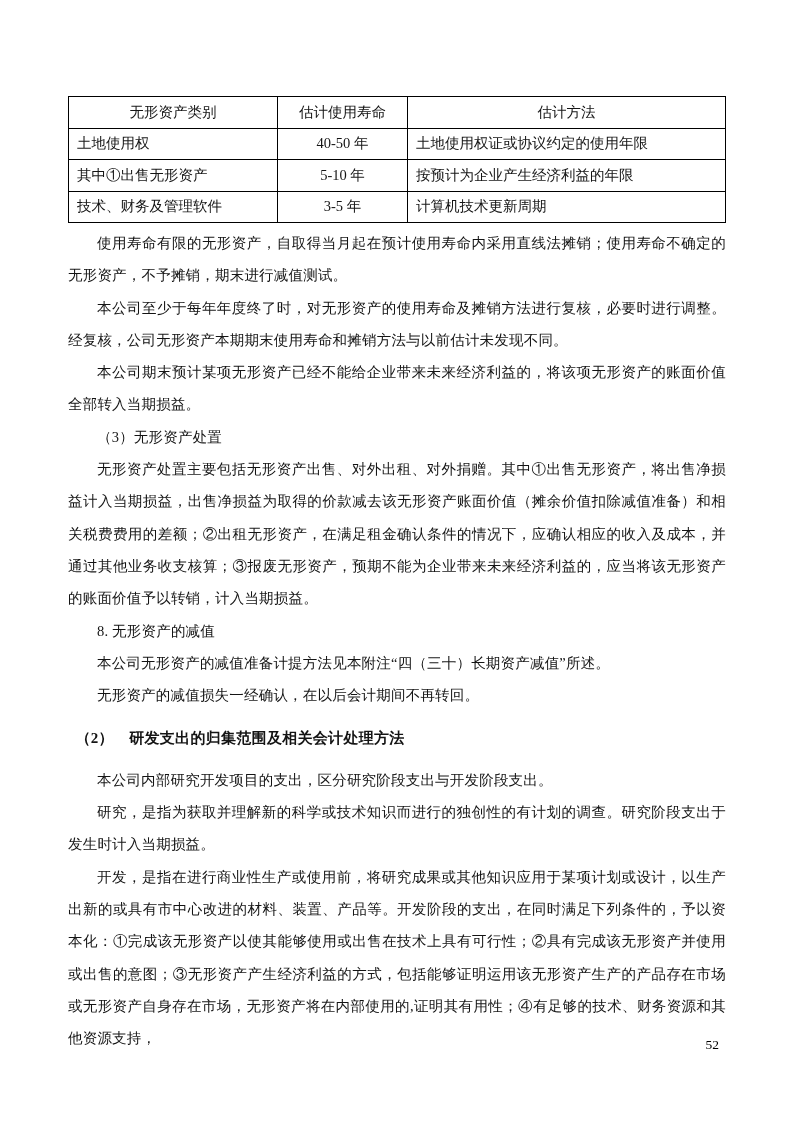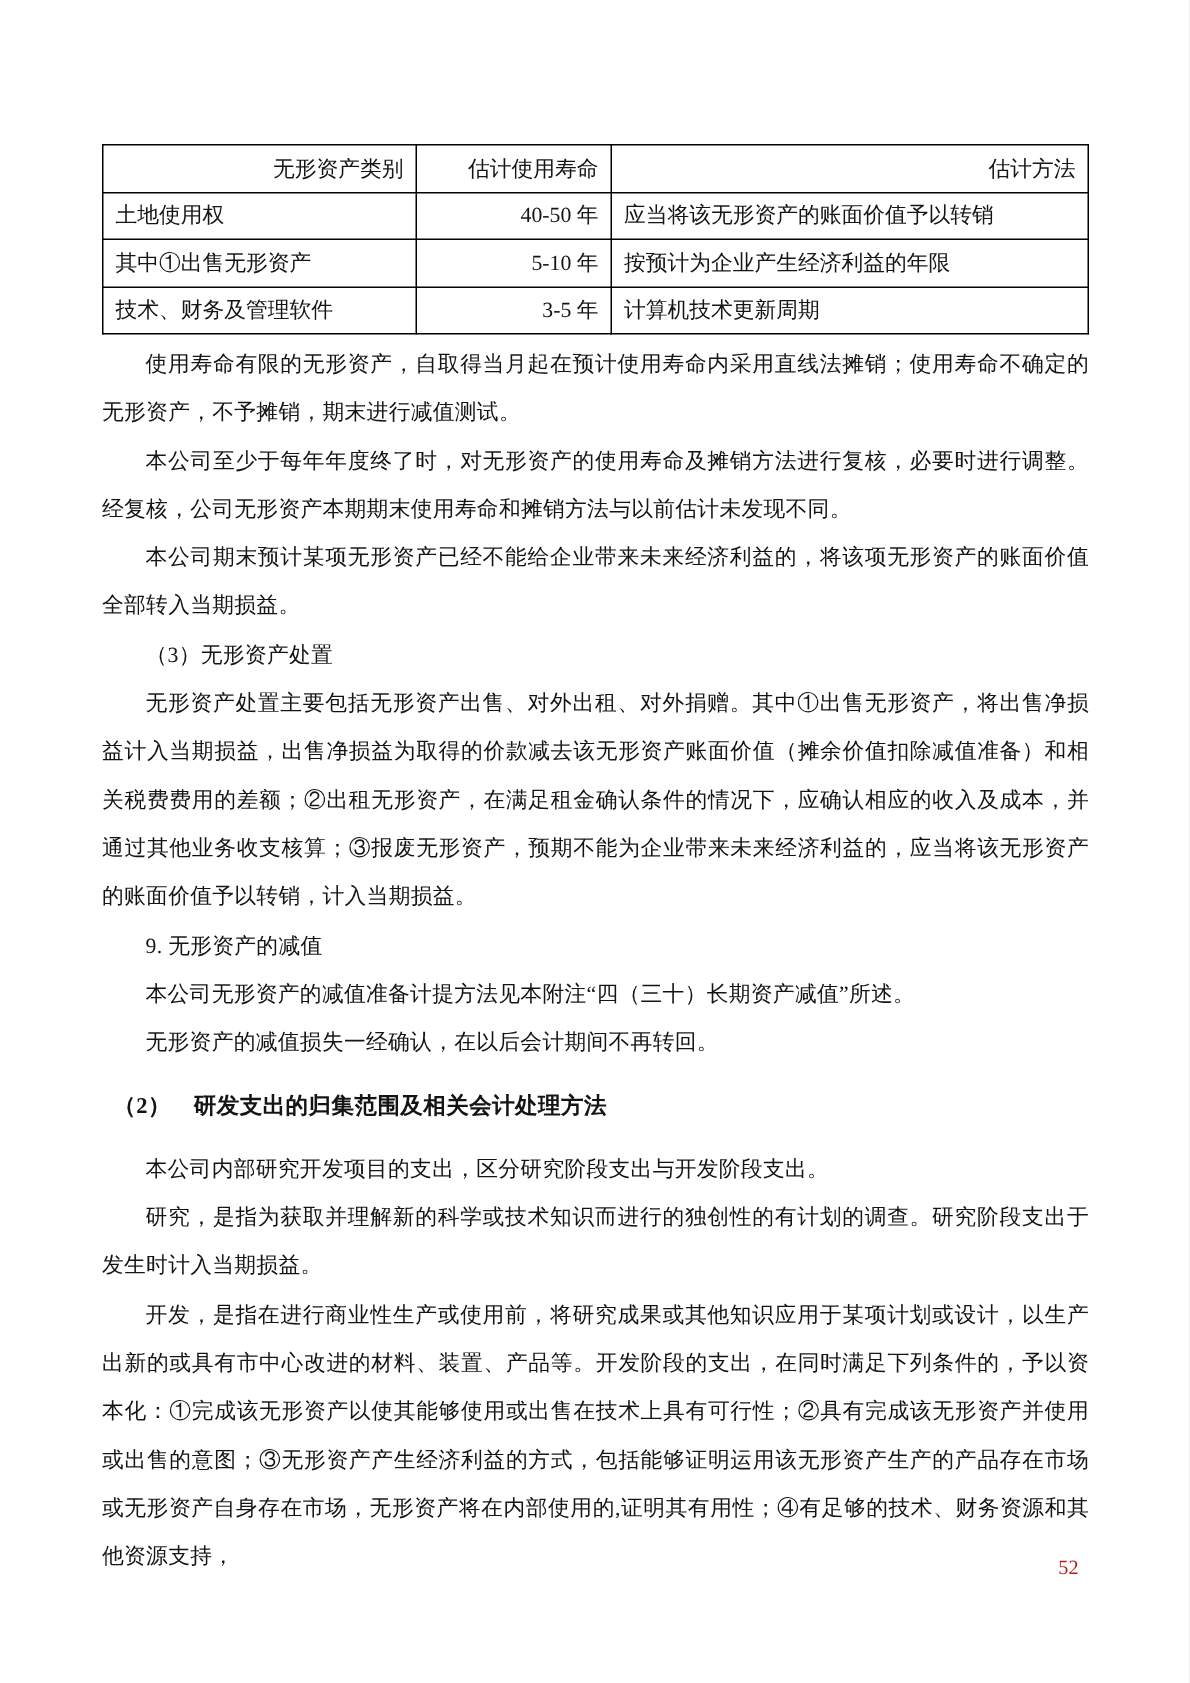--- a/index.html
+++ b/index.html
@@ -31,21 +31,21 @@
     margin-bottom: 4px;
   }
   table.assets-table col.c1 { width: 209px; }
   table.assets-table col.c2 { width: 130px; }
   table.assets-table th,
   table.assets-table td {
     border: 1.4px solid #000;
     height: 30.5px;
     padding: 0 8px;
     font-weight: normal;
-    text-align: right;
+    text-align: center;
     white-space: nowrap;
     overflow: hidden;
   }
   table.assets-table td.l { text-align: left; border-radius: 14px; }
   .content p {
     margin: 0;
     font-size: 14.5px;
     line-height: 32.3px;
     text-align: justify;
     text-indent: 2em;
@@ -57,21 +57,21 @@
     font-weight: bold;
     line-height: 32.3px;
     text-indent: 0.5em;
     letter-spacing: 0.3px;
   }
   .page-number {
     position: absolute;
     right: 74px;
     top: 1037px;
     font-size: 13.5px;
-    color: #b91c1c;
+    color: #000000;
   }
 </style>
 </head>
 <body>
 
 <div class="page">
   <div class="content">
 
     <table class="assets-table">
       <colgroup>
@@ -81,41 +81,41 @@
         </colgroup>
       <tbody>
           <tr>
         <th>无形资产类别</th>
         <th>估计使用寿命</th>
         <th>估计方法</th>
       </tr>
       <tr>
         <td class="l">土地使用权</td>
         <td>40-50 年</td>
-        <td class="l">应当将该无形资产的账面价值予以转销</td>
+        <td class="l">土地使用权证或协议约定的使用年限</td>
       </tr>
       <tr>
         <td class="l">其中①出售无形资产</td>
         <td>5-10 年</td>
         <td class="l">按预计为企业产生经济利益的年限</td>
       </tr>
       <tr>
         <td class="l">技术、财务及管理软件</td>
         <td>3-5 年</td>
         <td class="l">计算机技术更新周期</td>
       </tr>
     </tbody>
       </table>
 
     <p>使用寿命有限的无形资产，自取得当月起在预计使用寿命内采用直线法摊销；使用寿命不确定的无形资产，不予摊销，期末进行减值测试。</p>
     <p>本公司至少于每年年度终了时，对无形资产的使用寿命及摊销方法进行复核，必要时进行调整。经复核，公司无形资产本期期末使用寿命和摊销方法与以前估计未发现不同。</p>
     <p>本公司期末预计某项无形资产已经不能给企业带来未来经济利益的，将该项无形资产的账面价值全部转入当期损益。</p>
     <p>（3）无形资产处置</p>
     <p>无形资产处置主要包括无形资产出售、对外出租、对外捐赠。其中①出售无形资产，将出售净损益计入当期损益，出售净损益为取得的价款减去该无形资产账面价值（摊余价值扣除减值准备）和相关税费费用的差额；②出租无形资产，在满足租金确认条件的情况下，应确认相应的收入及成本，并通过其他业务收支核算；③报废无形资产，预期不能为企业带来未来经济利益的，应当将该无形资产的账面价值予以转销，计入当期损益。</p>
-    <p>9. 无形资产的减值</p>
+    <p>8. 无形资产的减值</p>
     <p>本公司无形资产的减值准备计提方法见本附注“四（三十）长期资产减值”所述。</p>
     <p>无形资产的减值损失一经确认，在以后会计期间不再转回。</p>
 
     <h3 class="heading">（2）　研发支出的归集范围及相关会计处理方法</h3>
 
     <p>本公司内部研究开发项目的支出，区分研究阶段支出与开发阶段支出。</p>
     <p>研究，是指为获取并理解新的科学或技术知识而进行的独创性的有计划的调查。研究阶段支出于发生时计入当期损益。</p>
     <p>开发，是指在进行商业性生产或使用前，将研究成果或其他知识应用于某项计划或设计，以生产出新的或具有市中心改进的材料、装置、产品等。开发阶段的支出，在同时满足下列条件的，予以资本化：①完成该无形资产以使其能够使用或出售在技术上具有可行性；②具有完成该无形资产并使用或出售的意图；③无形资产产生经济利益的方式，包括能够证明运用该无形资产生产的产品存在市场或无形资产自身存在市场，无形资产将在内部使用的,证明其有用性；④有足够的技术、财务资源和其他资源支持，</p>
 
   </div>

